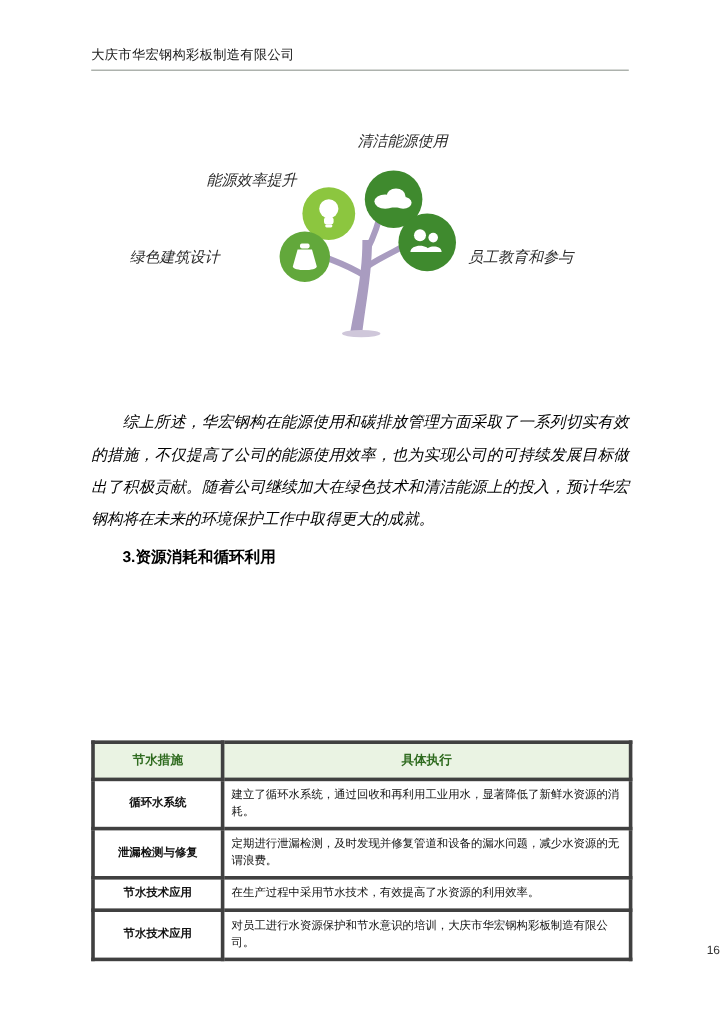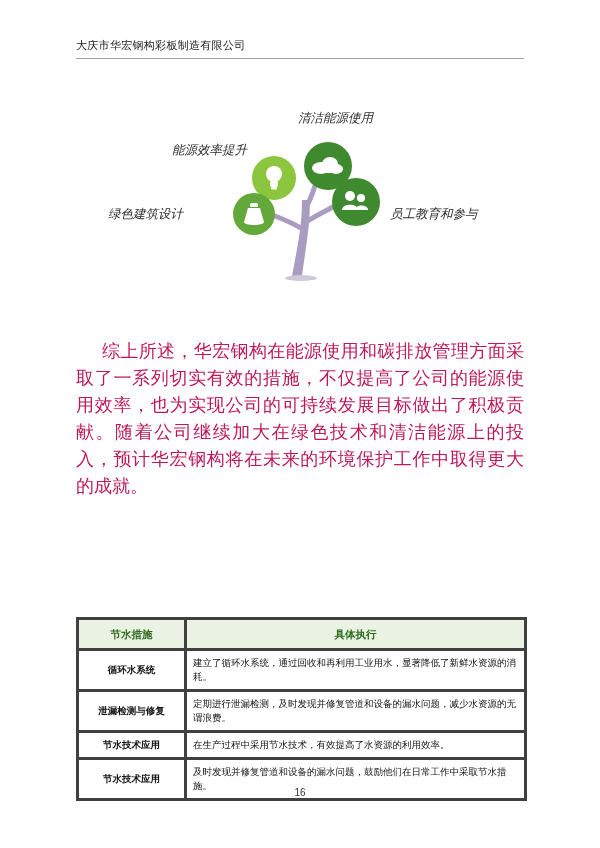--- a/index.html
+++ b/index.html
@@ -63,25 +63,26 @@
     position: absolute;
     left: 130px;
     top: 30px;
   }
 
   
   .para {
     position: absolute;
     left: 76px;
     width: 448px;
-    font-size: 18px;
+    font-size: 13px;
     line-height: 27px;
-    color: #be185d;
+    color: #000000;
     text-align: justify;
     text-justify: inter-ideograph;
+    font-style: italic;
   }
   .indent { text-indent: 26px; }
   .p1 { top: 338px; }
   .h3 {
     position: absolute;
     left: 102px;
     top: 455px;
     font-size: 13px;
     font-weight: bold;
     color: #000;
@@ -120,21 +121,21 @@
     font-weight: bold;
     font-size: 9.5px;
   }
 
   
   .pagenum {
     position: absolute;
     left: 0;
     top: 787px;
     width: 600px;
-    text-align: center;
+    text-align: right;
     font-size: 10px;
     color: #333;
   }
 </style>
 </head>
 <body>
 
 <div class="page">
 
   <div class="header">大庆市华宏钢构彩板制造有限公司</div>
@@ -183,20 +184,21 @@
         <circle cx="144" cy="70" r="5"></circle>
         <circle cx="155" cy="72" r="4"></circle>
         <path d="M136 84 C136 77, 152 77, 152 84 Z"></path>
         <path d="M149 84 C149 78, 162 78, 162 84 Z"></path>
       </g>
     </svg>
   </div>
 
   <div class="para indent p1">综上所述，华宏钢构在能源使用和碳排放管理方面采取了一系列切实有效的措施，不仅提高了公司的能源使用效率，也为实现公司的可持续发展目标做出了积极贡献。随着公司继续加大在绿色技术和清洁能源上的投入，预计华宏钢构将在未来的环境保护工作中取得更大的成就。</div>
 
+  <div class="h3">3.资源消耗和循环利用</div>
 
 
   <table class="tbl">
     <colgroup>
         <col class="col-a">
         <col class="col-b">
       </colgroup>
     <thead>
       <tr>
         <th>节水措施</th>
@@ -211,20 +213,20 @@
       <tr>
         <td class="cell-a">泄漏检测与修复</td>
         <td>定期进行泄漏检测，及时发现并修复管道和设备的漏水问题，减少水资源的无谓浪费。</td>
       </tr>
       <tr>
         <td class="cell-a">节水技术应用</td>
         <td>在生产过程中采用节水技术，有效提高了水资源的利用效率。</td>
       </tr>
       <tr>
         <td class="cell-a">节水技术应用</td>
-        <td>及时发现并修复管道和设备的漏水问题，鼓励他们在日常工作中采取节水措施。</td>
+        <td>对员工进行水资源保护和节水意识的培训，大庆市华宏钢构彩板制造有限公司。</td>
       </tr>
     </tbody>
   </table>
 
   <div class="pagenum">16</div>
 
 </div>
 
 </body></html>

